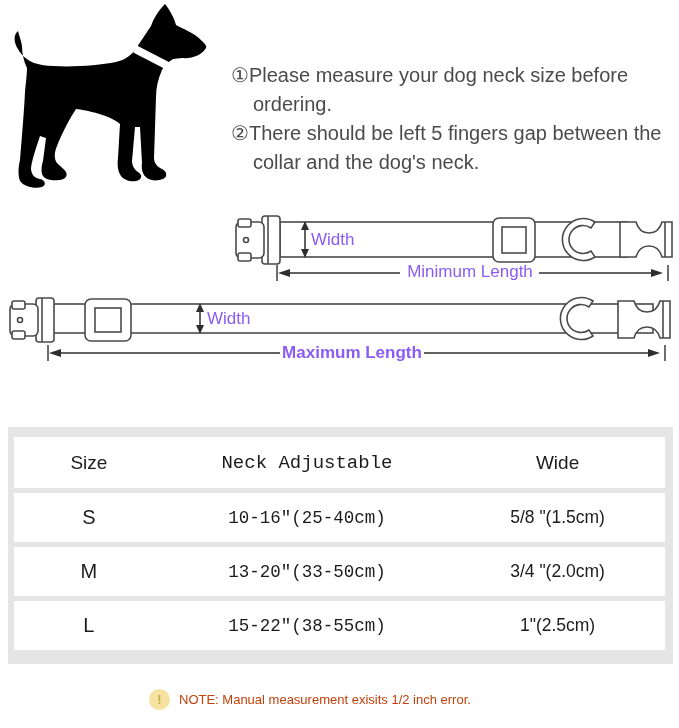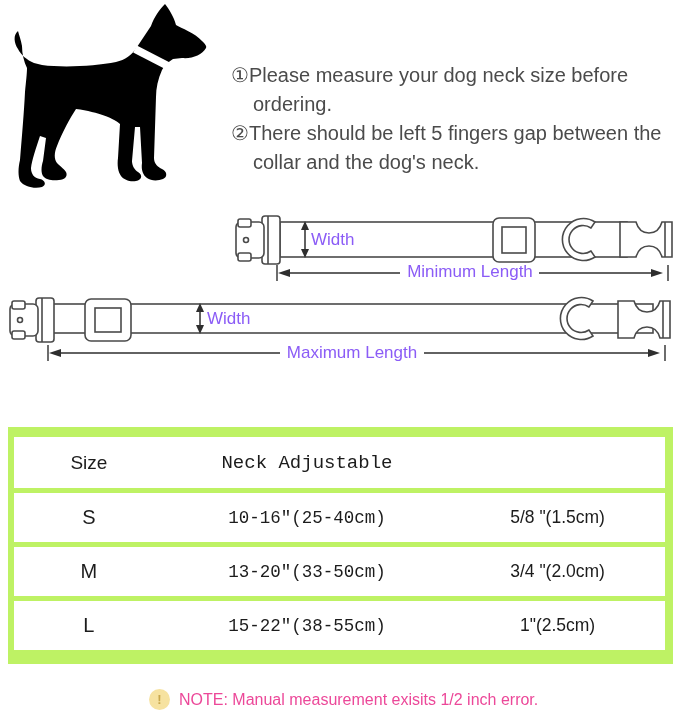--- a/index.html
+++ b/index.html
@@ -12,36 +12,36 @@
     font-size:20px; line-height:29px; color:#4b4b4b; }
   .instructions p { margin:0; padding-left:22px; text-indent:-22px; }
   
   .diagram { position:absolute; }
   .d1 { left:232px; top:203px; width:446px; height:90px; }
   .d2 { left:4px;   top:291px; width:672px; height:84px; }
   .lbl { position:absolute; font-size:17px; color:#8b5cf6; white-space:nowrap; }
   .lbl.center { text-align:center; }
   
   .size-table { position:absolute; left:8px; top:427px; width:665px;
-    background:#bef264; box-sizing:border-box; padding:10px 8px 14px 6px; }
+    background:#e5e5e5; box-sizing:border-box; padding:10px 8px 14px 6px; }
   .trow { background:#ffffff; display:flex; align-items:center; }
   .trow + .trow { margin-top:5px; }
   .trow.head { height:51px; }
   .trow.body { height:49px; }
   .tcell { text-align:center; color:#1c1c1c; }
   .c1 { width:23%; } .c2 { width:44%;font-family:Liberation Mono, monospace; } .c3 { width:33%; }
   .head .tcell { font-size:19px; }
   .body .c1 { font-size:20px; }
   .body .c2, .body .c3 { font-size:17.5px; }
   
   .note { position:absolute; left:149px; top:689px; display:flex; align-items:center; gap:9px; }
   .note-icon { width:21px; height:21px; border-radius:50%; background:#f6e2a0;
     color:#c9a84c; font-weight:bold; font-size:13px; display:flex;
     align-items:center; justify-content:center; }
-  .note-text { font-size:16px; color:#ec4899; }
+  .note-text { font-size:13px; color:#c2410c; }
   svg { display:block; }
 </style>
 </head>
 <body>
 
 <div class="canvas">
 
   <svg style="position:absolute;left:4px;top:0px;" width="218" height="195" viewBox="0 0 218 195">
     <path fill="#000000" d="
       M14,31
@@ -160,27 +160,28 @@
       <g stroke="#2e2e2e" stroke-width="1.4" fill="#2e2e2e">
         <line x1="44" y1="54" x2="44" y2="70"></line>
         <polygon points="45,62 57,58 57,66" stroke="none"></polygon>
         <line x1="56" y1="62" x2="276" y2="62"></line>
         <line x1="420" y1="62" x2="645" y2="62"></line>
         <polygon points="656,62 644,58 644,66" stroke="none"></polygon>
         <line x1="661" y1="54" x2="661" y2="70"></line>
       </g>
     </svg>
     <span class="lbl" style="left:203px;top:18px;">Width</span>
-    <span class="lbl center" style="left:278px;top:52px;width:140px;">Maximum Length</span>
+    <span class="lbl center" style="left:278px;top:52px;width:140px;font-weight:bold;">Maximum Length</span>
   </div>
 
   <div class="size-table">
     <div class="trow head">
       <div class="tcell c1">Size</div>
       <div class="tcell c2">Neck Adjustable</div>
+      <div class="tcell c3">Wide</div>
     </div>
     <div class="trow body">
       <div class="tcell c1">S</div>
       <div class="tcell c2">10-16"(25-40cm)</div>
       <div class="tcell c3">5/8 "(1.5cm)</div>
     </div>
     <div class="trow body">
       <div class="tcell c1">M</div>
       <div class="tcell c2">13-20"(33-50cm)</div>
       <div class="tcell c3">3/4 "(2.0cm)</div>

